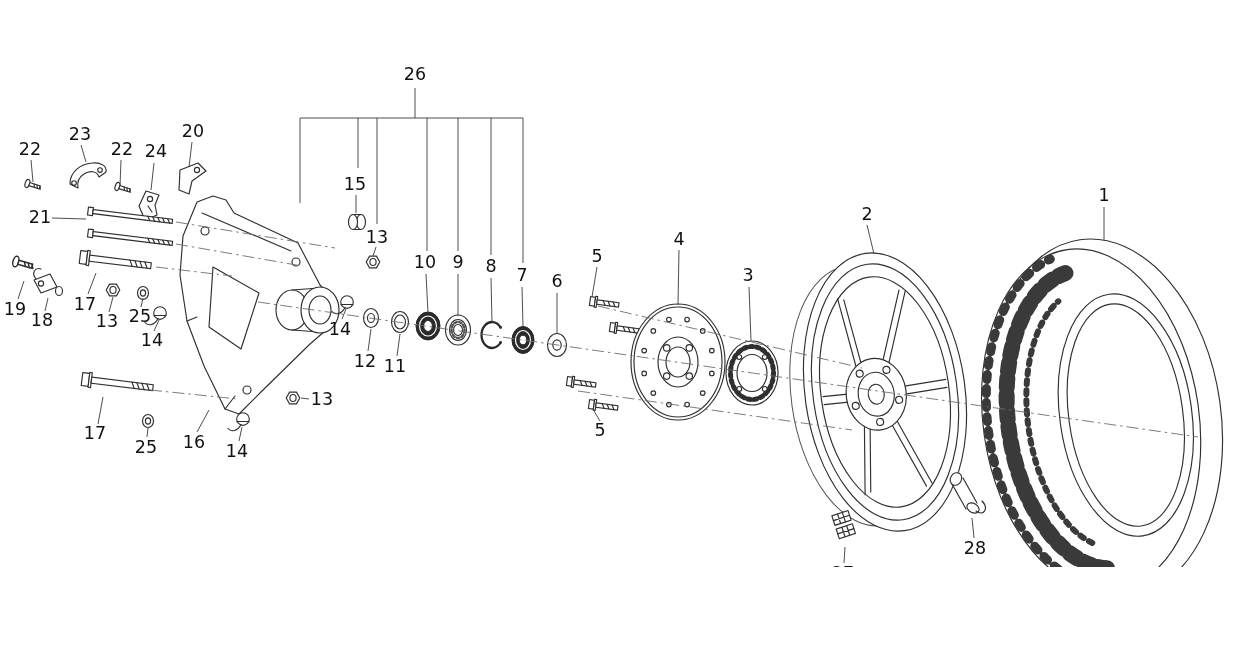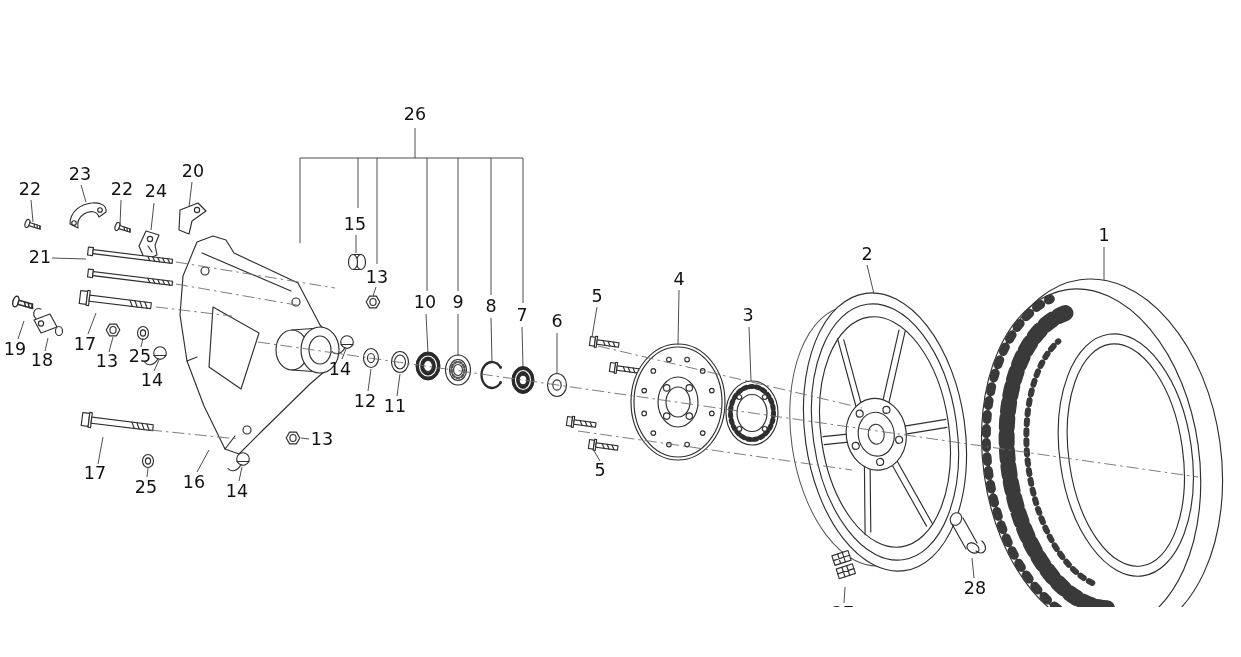--- a/index.html
+++ b/index.html
@@ -1,16 +1,16 @@
 <!DOCTYPE html>
 <html><head>
 <meta charset="utf-8">
 <style>
   html,body{margin:0;padding:0;background:#fff;}
-  .stage{position:relative;width:1241px;height:567px;background:#fff;overflow:hidden;margin-top:40px;}
+  .stage{position:relative;width:1241px;height:567px;background:#fff;overflow:hidden;}
   svg{display:block;}
   .ln{stroke:#2f2f2f;stroke-width:1.15;fill:none;stroke-linejoin:round;stroke-linecap:round;}
   .fw{fill:#fff;stroke:#2f2f2f;stroke-width:1.15;stroke-linejoin:round;}
   .fd{fill:#2a2a2a;stroke:#2a2a2a;stroke-width:1;}
   .leader{stroke:#3a3a3a;stroke-width:0.9;fill:none;}
   .axis{stroke:#6e6e6e;stroke-width:0.9;fill:none;stroke-dasharray:12 4 2.5 4;}
   .tread{stroke:#3a3a3a;fill:none;}
   .callout{font-family:"DejaVu Sans","Liberation Sans",sans-serif;font-size:17.5px;fill:#111;text-anchor:middle;}
 </style>
 </head>

